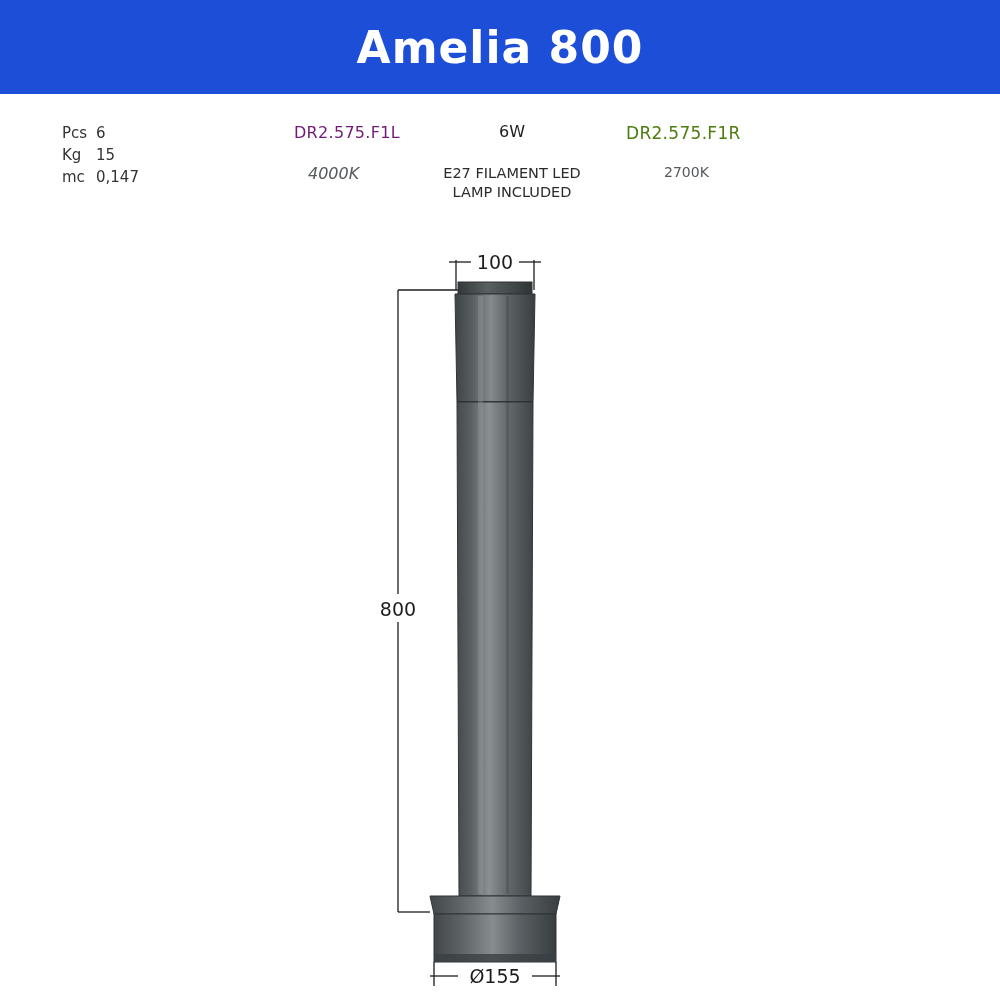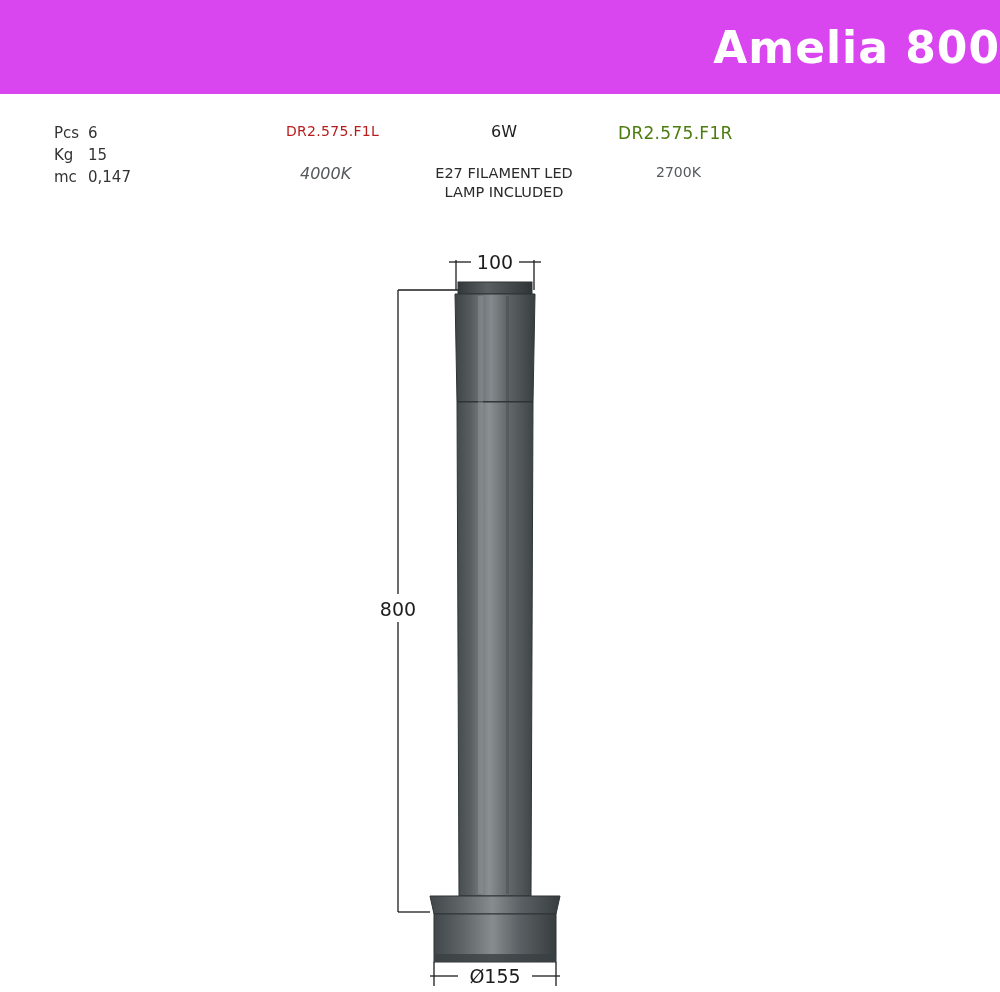--- a/index.html
+++ b/index.html
@@ -16,37 +16,37 @@
     position: relative;
   }
 
   
   .header {
     position: absolute;
     left: 0;
     top: 0;
     width: 1000px;
     height: 94px;
-    background: #d946ef;
+    background: #1d4ed8;
     display: flex;
     align-items: center;
-    justify-content: flex-end;
+    justify-content: center;
   }
   .header-title {
     color: #ffffff;
     font-size: 44px;
     font-weight: bold;
     letter-spacing: 1px;
     font-family: "DejaVu Sans", sans-serif;
   }
 
   
   .specs {
     position: absolute;
-    left: 4px;
+    left: 12px;
     top: 94px;
     width: 926px;
     height: 130px;
   }
 
   .spec-left {
     position: absolute;
     left: 50px;
     top: 28px;
     font-size: 15px;
@@ -56,22 +56,22 @@
   .spec-left .row {
     display: block;
     white-space: pre;
   }
   .spec-left .lbl { display: inline-block; width: 34px; }
 
   .code-left {
     position: absolute;
     left: 282px;
     top: 29px;
-    font-size: 14px;
-    color: #b91c1c;
+    font-size: 16px;
+    color: #701a75;
     letter-spacing: 0.3px;
   }
   .temp-left {
     position: absolute;
     left: 296px;
     top: 70px;
     font-size: 16px;
     font-style: italic;
     color: #55595b;
   }

